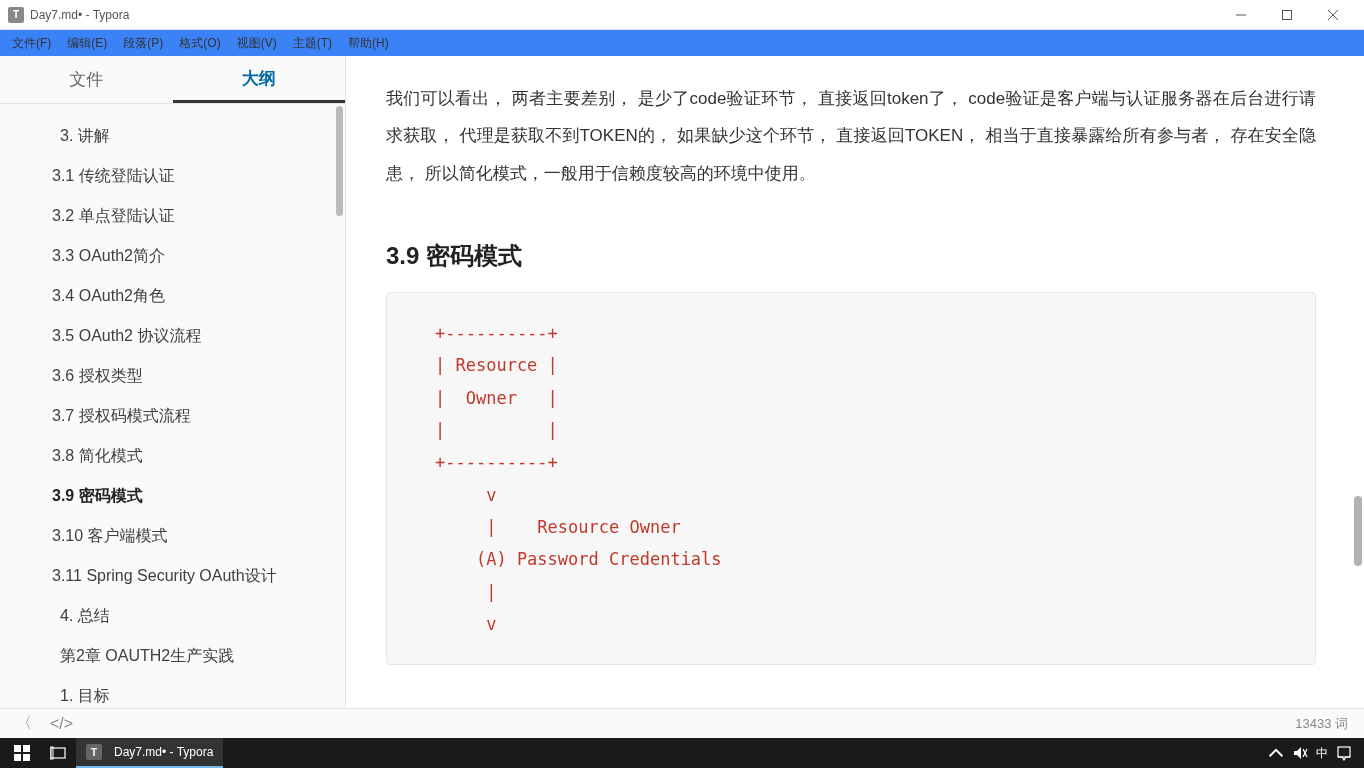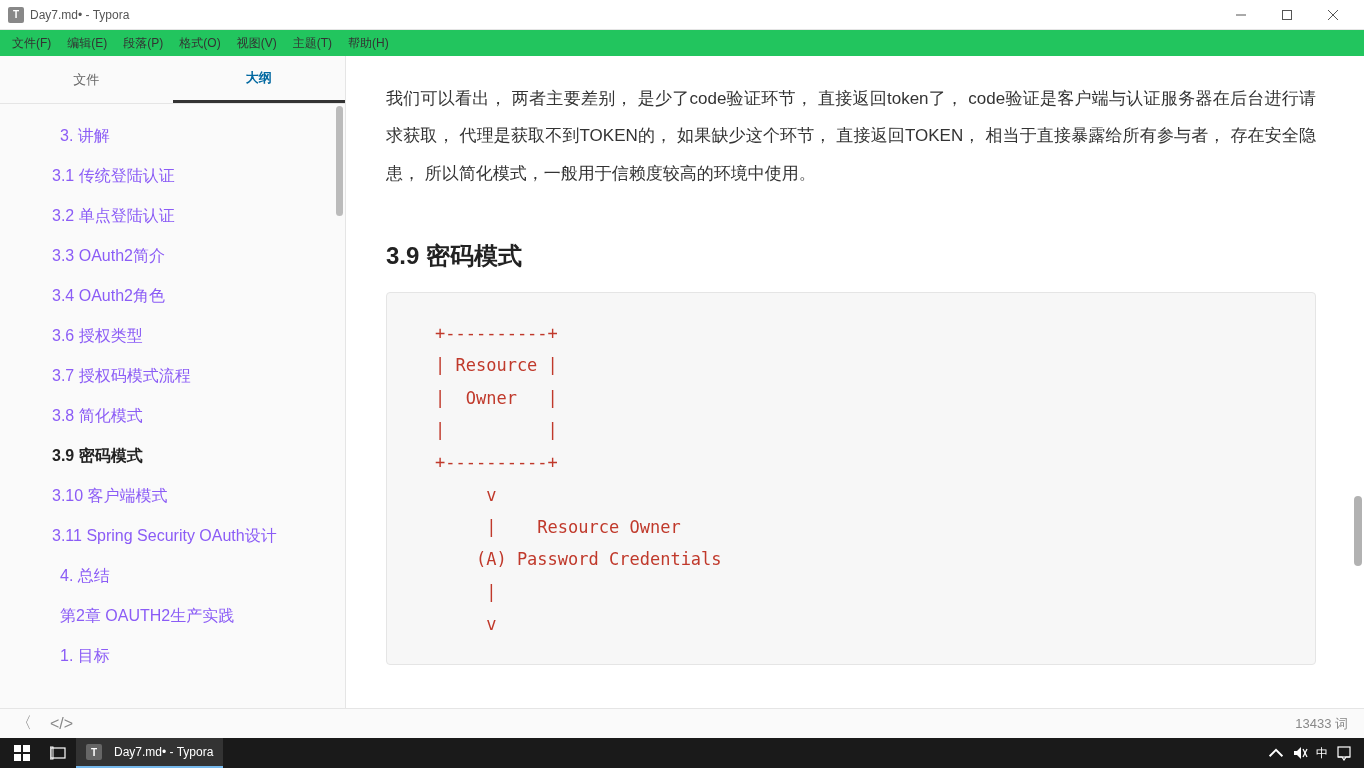--- a/index.html
+++ b/index.html
@@ -3,29 +3,29 @@
 <meta charset="utf-8">
 <style>
 * { margin: 0; padding: 0; box-sizing: border-box; }
 body { font-family: "Microsoft YaHei", "Segoe UI", sans-serif; font-size: 13px; color: #333; background: #fff; overflow: hidden; width: 1364px; height: 768px; position: relative; }
 .titlebar { height: 30px; display: flex; align-items: center; padding: 0 8px; background: #fff; border-bottom: 1px solid #e5e5e5; }
 .titlebar-icon { width: 16px; height: 16px; background: #888; margin-right: 6px; border-radius: 2px; display: inline-flex; align-items: center; justify-content: center; color: #fff; font-size: 10px; font-weight: bold; }
 .titlebar-text { color: #555; font-size: 12px; flex: 1; }
 .win-controls { display: flex; gap: 0; }
 .win-btn { width: 46px; height: 30px; display: flex; align-items: center; justify-content: center; color: #555; cursor: pointer; }
 .win-btn svg { width: 10px; height: 10px; }
-.menubar { height: 26px; display: flex; align-items: center; padding: 0 4px; background: #22c55e; font-size: 12px; }
+.menubar { height: 26px; display: flex; align-items: center; padding: 0 4px; background: #3b82f6; font-size: 12px; }
 .menubar-item { padding: 4px 8px; cursor: pointer; color: #333; }
 .main { display: flex; height: calc(768px - 30px - 26px - 30px - 30px); }
 .sidebar { width: 346px; border-right: 1px solid #e5e5e5; display: flex; flex-direction: column; background: #fafafa; position: relative; }
 .sidebar-tabs { display: flex; height: 48px; border-bottom: 1px solid #e5e5e5; }
-.sidebar-tab { flex: 1; display: flex; align-items: center; justify-content: center; font-size: 13px; cursor: pointer; color: #666; }
+.sidebar-tab { flex: 1; display: flex; align-items: center; justify-content: center; font-size: 17px; cursor: pointer; color: #666; }
 .sidebar-tab.active { color: #0369a1; font-weight: 600; border-bottom: 3px solid #333; }
 .outline { flex: 1; overflow-y: auto; padding: 12px 0 12px 0; }
-.outline-item { padding: 8px 24px 8px 60px; font-size: 16px; color: #8b5cf6; cursor: pointer; line-height: 1.5; }
+.outline-item { padding: 8px 24px 8px 60px; font-size: 16px; color: #404040; cursor: pointer; line-height: 1.5; }
 .outline-item.level-1 { padding-left: 60px; }
 .outline-item.level-2 { padding-left: 52px; }
 .outline-item.bold { font-weight: 700; color: #222; }
 .sidebar-scrollbar-stub { position: absolute; right: 2px; top: 50px; width: 7px; height: 110px; background: rgba(0,0,0,0.25); border-radius: 4px; }
 .editor { flex: 1; overflow-y: auto; padding: 24px 48px 24px 40px; position: relative; }
 .editor-paragraph { font-size: 17px; line-height: 2.2; color: #333; margin-bottom: 48px; text-align: justify; }
 .editor-heading { font-size: 24px; font-weight: 700; color: #222; margin: 24px 0 20px; }
 .codeblock { background: #f7f7f7; border: 1px solid #e5e5e5; border-radius: 4px; padding: 24px 48px; font-family: "Consolas", "Monaco", monospace; font-size: 17px; line-height: 1.9; color: #c0392b; white-space: pre; overflow-x: auto; }
 .statusbar { height: 30px; border-top: 1px solid #e5e5e5; display: flex; align-items: center; padding: 0 16px; background: #fafafa; font-size: 13px; color: #888; }
 .statusbar-left { display: flex; gap: 18px; align-items: center; }
@@ -79,20 +79,21 @@
     <div class="sidebar-tabs">
       <div class="sidebar-tab">文件</div>
       <div class="sidebar-tab active">大纲</div>
     </div>
     <div class="outline" id="outline-list">
         <div class="outline-item level-1">3. 讲解</div>
         <div class="outline-item level-2">3.1 传统登陆认证</div>
         <div class="outline-item level-2">3.2 单点登陆认证</div>
         <div class="outline-item level-2">3.3 OAuth2简介</div>
         <div class="outline-item level-2">3.4 OAuth2角色</div>
+        <div class="outline-item level-2">3.5 OAuth2 协议流程</div>
         <div class="outline-item level-2">3.6 授权类型</div>
         <div class="outline-item level-2">3.7 授权码模式流程</div>
         <div class="outline-item level-2">3.8 简化模式</div>
         <div class="outline-item level-2 bold">3.9 密码模式</div>
         <div class="outline-item level-2">3.10 客户端模式</div>
         <div class="outline-item level-2">3.11 Spring Security OAuth设计</div>
         <div class="outline-item level-1">4. 总结</div>
         <div class="outline-item level-1">第2章 OAUTH2生产实践</div>
         <div class="outline-item level-1">1. 目标</div>
       </div>

